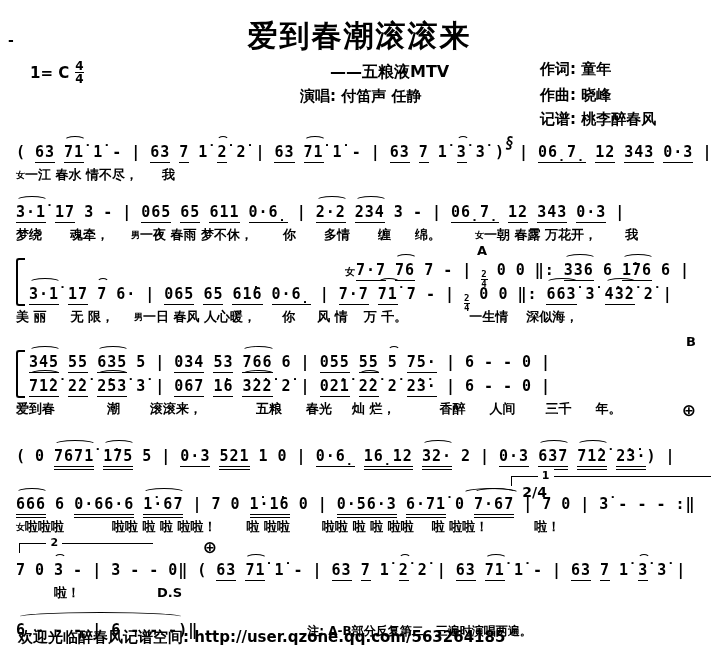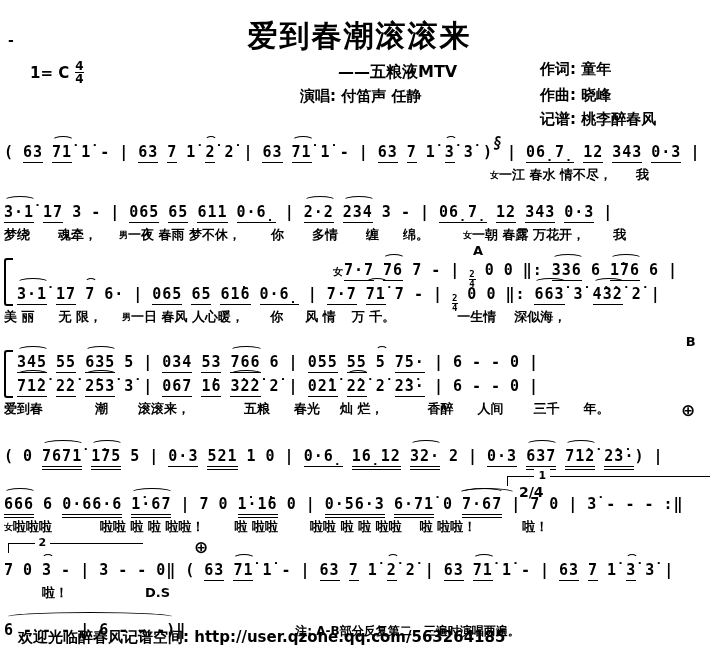--- a/index.html
+++ b/index.html
@@ -2,29 +2,29 @@
 <html><head>
 <meta charset="utf-8">
 <style>
   html,body{margin:0;padding:0;background:#fff;}
   .page{position:relative;width:719px;height:655px;background:#ffffff;color:#000;
         font-family:"DejaVu Sans",sans-serif;overflow:hidden;}
   .abs{position:absolute;white-space:nowrap;}
   .title{left:50%;top:16px;transform:translateX(-50%);font-size:30px;font-weight:bold;letter-spacing:2px;}
   .keysig{left:30px;top:60px;font-size:15px;font-weight:bold;display:flex;align-items:center;gap:6px;}
   .dash{left:8px;top:32px;font-size:14px;font-weight:bold;}
-  .subtitle{left:330px;top:62px;font-size:16px;font-weight:bold;margin-left:8px;}
+  .subtitle{left:330px;top:62px;font-size:16px;font-weight:bold;}
   .lyricist{left:540px;top:60px;font-size:15px;font-weight:bold;}
   .singer{left:300px;top:87px;font-size:15px;font-weight:bold;}
   .composer{left:540px;top:86px;font-size:15px;font-weight:bold;}
   .transcriber{left:540px;top:110px;font-size:15px;font-weight:bold;}
   .vfrac{display:inline-flex;flex-direction:column;align-items:center;line-height:1;font-weight:bold;}
   .vfrac span{font-size:12px;}
   .vfrac span:last-child{border-top:1.5px solid #000;}
-  #score{position:absolute;left:4px;right:6px;top:130px;}
+  #score{position:absolute;left:16px;right:6px;top:130px;}
   .system{position:relative;}
   .voices{display:flex;}
   .bracket{width:7px;margin-right:4px;border-left:2.5px solid #000;border-top:2px solid #000;
            border-bottom:2px solid #000;border-radius:3px 0 0 3px;align-self:stretch;}
   .vcol{flex:1;}
   .voice{height:24px;line-height:24px;white-space:nowrap;}
   .tok{display:inline-block;position:relative;font-weight:bold;font-size:15px;
        font-family:"DejaVu Sans Mono","DejaVu Sans",monospace;letter-spacing:1px;
        margin-right:9px;line-height:19px;vertical-align:baseline;}
   .tok.j{margin-right:0;}
@@ -70,21 +70,21 @@
   <div class="abs composer">作曲: 晓峰</div>
   <div class="abs transcriber">记谱: 桃李醉春风</div>
 
   <div id="score">
       <div class="system" style="margin-top: 10px;">
         <div class="voices">
           <div class="vcol">
             <div class="voice"><span class="tok">(</span><span class="tok u">63</span><span class="tok u a">71̇</span><span class="tok">1̇</span><span class="tok">-</span><span class="tok">|</span><span class="tok u">63</span><span class="tok u">7</span><span class="tok">1̇</span><span class="tok u a">2̇</span><span class="tok">2̇</span><span class="tok">|</span><span class="tok u">63</span><span class="tok u a">71̇</span><span class="tok">1̇</span><span class="tok">-</span><span class="tok">|</span><span class="tok u">63</span><span class="tok u">7</span><span class="tok">1̇</span><span class="tok u a">3̇</span><span class="tok">3̇</span><span class="tok j">)</span><span class="tok g">§</span><span class="tok">|</span><span class="tok u">06̣7̣</span><span class="tok u">12</span><span class="tok u">343</span><span class="tok u">0·3</span><span class="tok">|</span></div>
           </div>
         </div>
-        <div class="lyrics"><span class="lseg" style="margin-left: 486px;"><span class="mk">女</span>一江 春水 情不尽，</span><span class="lseg" style="margin-left: 24px;">我</span></div>
+        <div class="lyrics"><span class="lseg" style=""><span class="mk">女</span>一江 春水 情不尽，</span><span class="lseg" style="margin-left: 24px;">我</span></div>
       </div>
       <div class="system" style="margin-top: 16px;">
         <div class="voices">
           <div class="vcol">
             <div class="voice"><span class="tok u a">3·1̇</span><span class="tok u">17</span><span class="tok">3</span><span class="tok">-</span><span class="tok">|</span><span class="tok u">065</span><span class="tok u">65</span><span class="tok u">611</span><span class="tok u">0·6̣</span><span class="tok">|</span><span class="tok u a">2·2</span><span class="tok u a">234</span><span class="tok">3</span><span class="tok">-</span><span class="tok">|</span><span class="tok u">06̣7̣</span><span class="tok u">12</span><span class="tok u">343</span><span class="tok u">0·3</span><span class="tok">|</span></div>
           </div>
         </div>
         <div class="lyrics"><span class="lseg" style="margin-left: 0px;">梦绕</span><span class="lseg" style="margin-left: 28px;">魂牵，</span><span class="lseg" style="margin-left: 22px;"><span class="mk">男</span>一夜 春雨 梦不休，</span><span class="lseg" style="margin-left: 30px;">你</span><span class="lseg" style="margin-left: 28px;">多情</span><span class="lseg" style="margin-left: 28px;">缠</span><span class="lseg" style="margin-left: 24px;">绵。</span><span class="lseg" style="margin-left: 34px;"><span class="mk">女</span>一朝 春露 万花开，</span><span class="lseg" style="margin-left: 28px;">我</span></div>
       </div>
       <div class="system" style="margin-top: 14px;">

